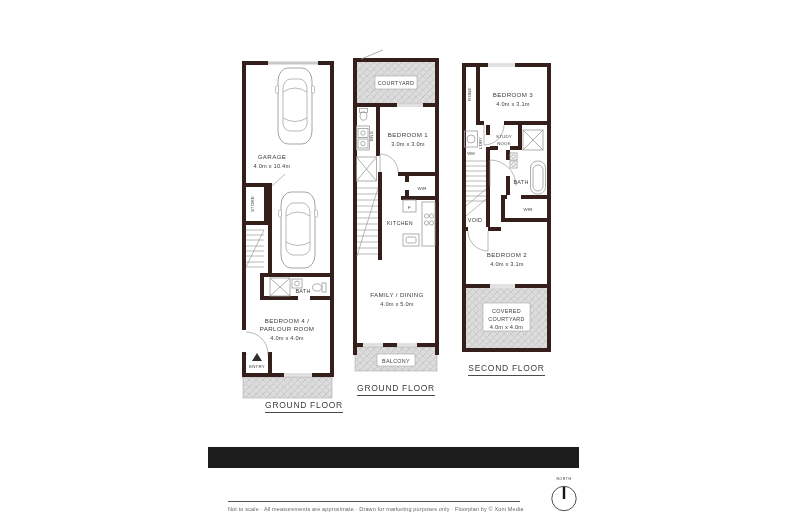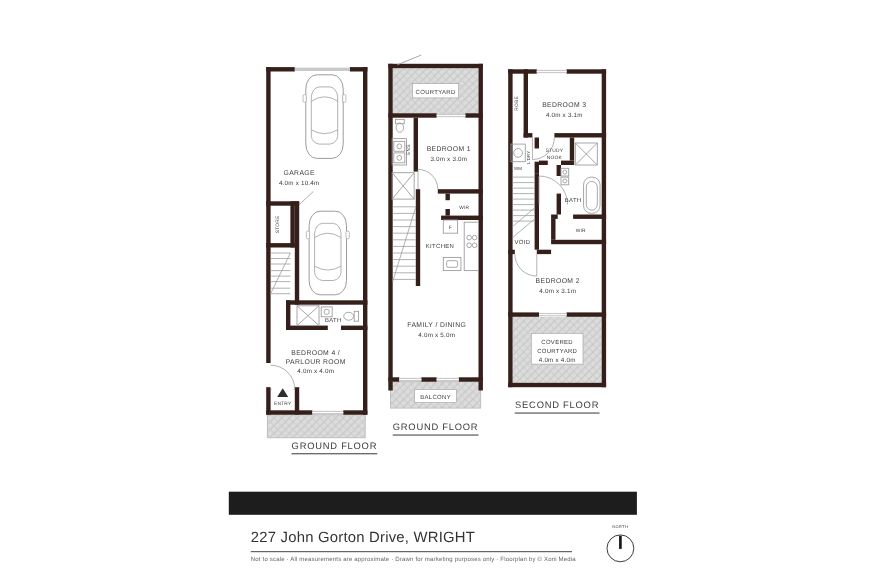--- a/index.html
+++ b/index.html
@@ -320,21 +320,20 @@
     <rect x="21" y="242" width="47" height="28" fill="#fff" stroke="#a5a5a5" stroke-width="0.6"></rect>
     <text class="t-sm" x="44.5" y="252" text-anchor="middle">COVERED</text>
     <text class="t-sm" x="44.5" y="260" text-anchor="middle">COURTYARD</text>
     <text class="t-dim" x="44.5" y="268" text-anchor="middle">4.0m x 4.0m</text>
   </svg>
   <div class="floor-title" style="left:462px;top:363px;width:89px">
     <span>SECOND FLOOR</span>
   </div>
 
   <div class="banner"></div>
-  <div class="address">227 John Gorton Drive, WRIGHT</div>
   <div class="rule"></div>
   <div class="disclaimer">Not to scale  ·  All measurements are approximate  ·  Drawn for marketing purposes only  ·  Floorplan by © Xoni Media</div>
 
   <div class="compass">
     <div class="north">NORTH</div>
     <svg style="position:static" width="30" height="28" viewBox="0 0 30 28">
       <circle cx="15" cy="14.5" r="12.2" fill="none" stroke="#3a3a3a" stroke-width="0.9"></circle>
       <rect x="13.8" y="3" width="2.4" height="12" fill="#161616"></rect>
     </svg>
   </div>

